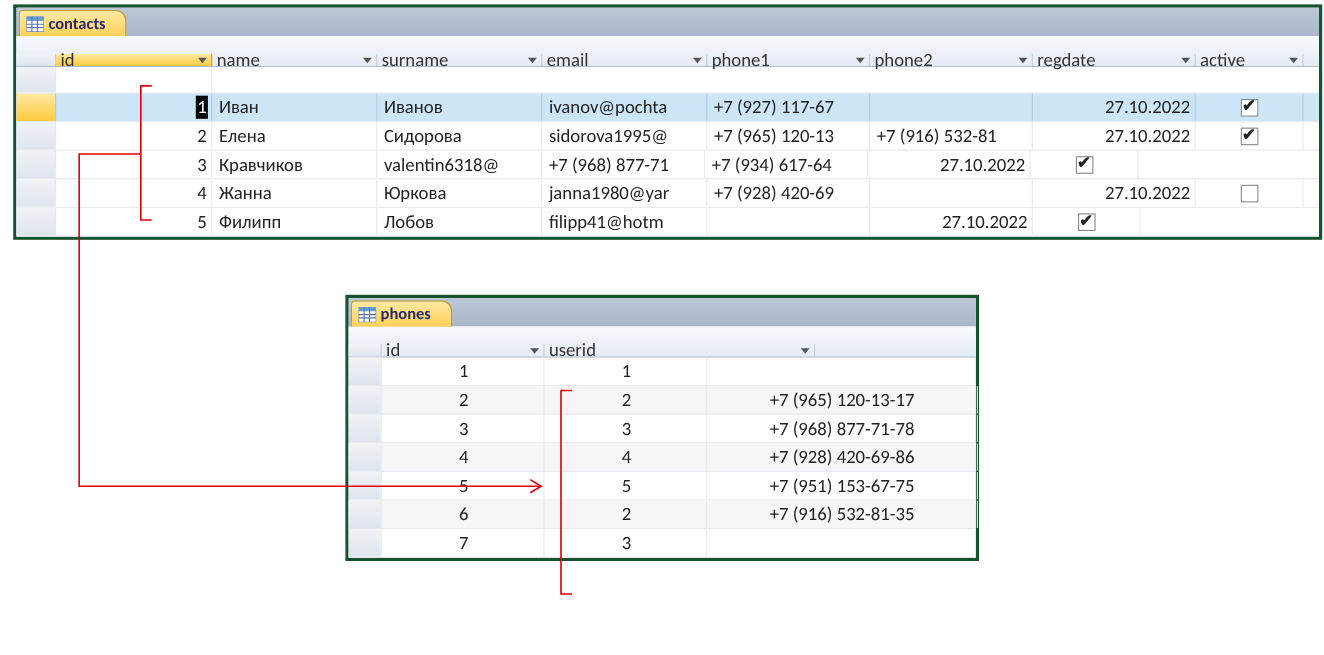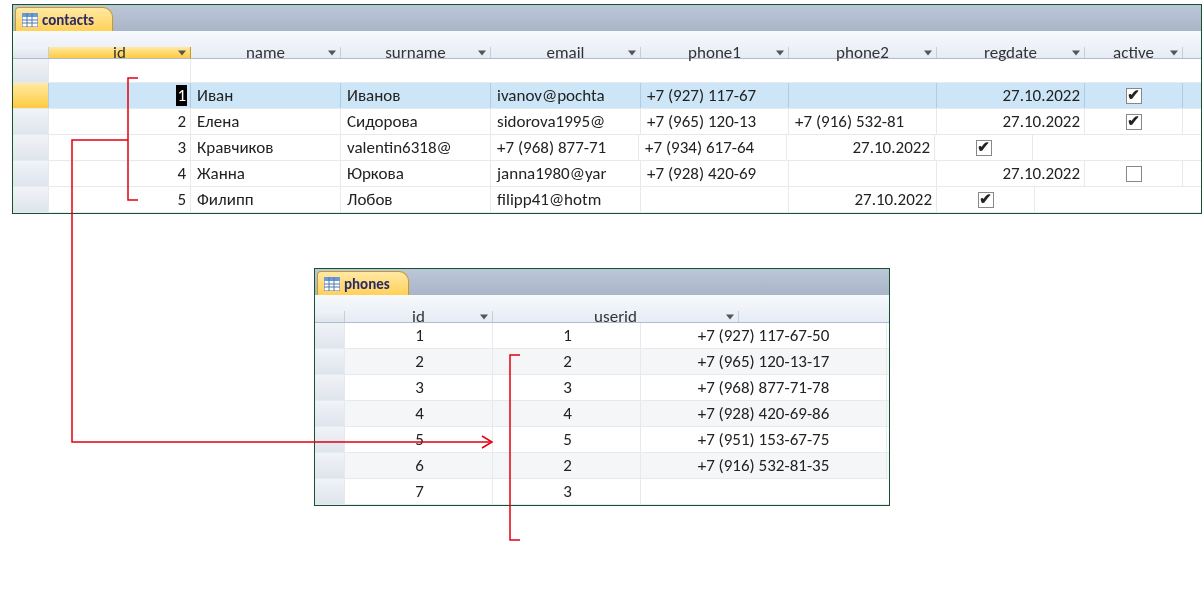--- a/index.html
+++ b/index.html
@@ -7,21 +7,21 @@
     font-family: Calibri, 'Segoe UI', Tahoma, sans-serif;
     font-size: 16px;
     background: #fff;
     position: relative;
     width: 1204px;
     height: 595px;
     overflow: hidden;
   }
   .table-window {
     position: absolute;
-    border: 1px solid #14532d;
+    border: 3px solid #14532d;
   }
   .tab-bar {
     background: linear-gradient(to bottom, #bcc7d8, #a9b5c8);
     height: 26px;
     display: flex;
     align-items: flex-end;
   }
   .tab {
     background: linear-gradient(to bottom, #ffe9a3, #ffd158);
     border: 1px solid #c49a2e;
@@ -50,21 +50,20 @@
   .grid-header {
     display: flex;
     background: linear-gradient(to bottom, #f7f9fc, #e6ecf5);
     border-bottom: 1px solid #b0bccc;
     height: 28px;
   }
   .grid-header .cell {
     border-right: 1px solid #c5ced9;
     display: flex;
     align-items: center;
-    justify-content: center;
     position: relative;
     font-size: 17px;
     color: #333;
     padding: 0 4px;
     margin-top: 16px;
   }
   .grid-header .dropdown-icon {
     position: absolute;
     right: 4px;
     top: 50%;
@@ -307,21 +306,20 @@
       <div class="cell p-ph">
           <span>userid</span>
           <span class="dropdown-icon"></span>
         </div>
     </div>
     <div class="grid-body" id="phones-body">
         <div class="row">
           <div class="cell rowsel p-rowsel"></div>
           <div class="cell p-id num" style="justify-content:center">1</div>
           <div class="cell p-uid num" style="justify-content:center">1</div>
-          <div class="cell p-ph" style="justify-content:center">+7 (927) 117-67-50</div>
         </div>
         <div class="row phones-row-alt">
           <div class="cell rowsel p-rowsel"></div>
           <div class="cell p-id num" style="justify-content:center">2</div>
           <div class="cell p-uid num" style="justify-content:center">2</div>
           <div class="cell p-ph" style="justify-content:center">+7 (965) 120-13-17</div>
         </div>
         <div class="row">
           <div class="cell rowsel p-rowsel"></div>
           <div class="cell p-id num" style="justify-content:center">3</div>

